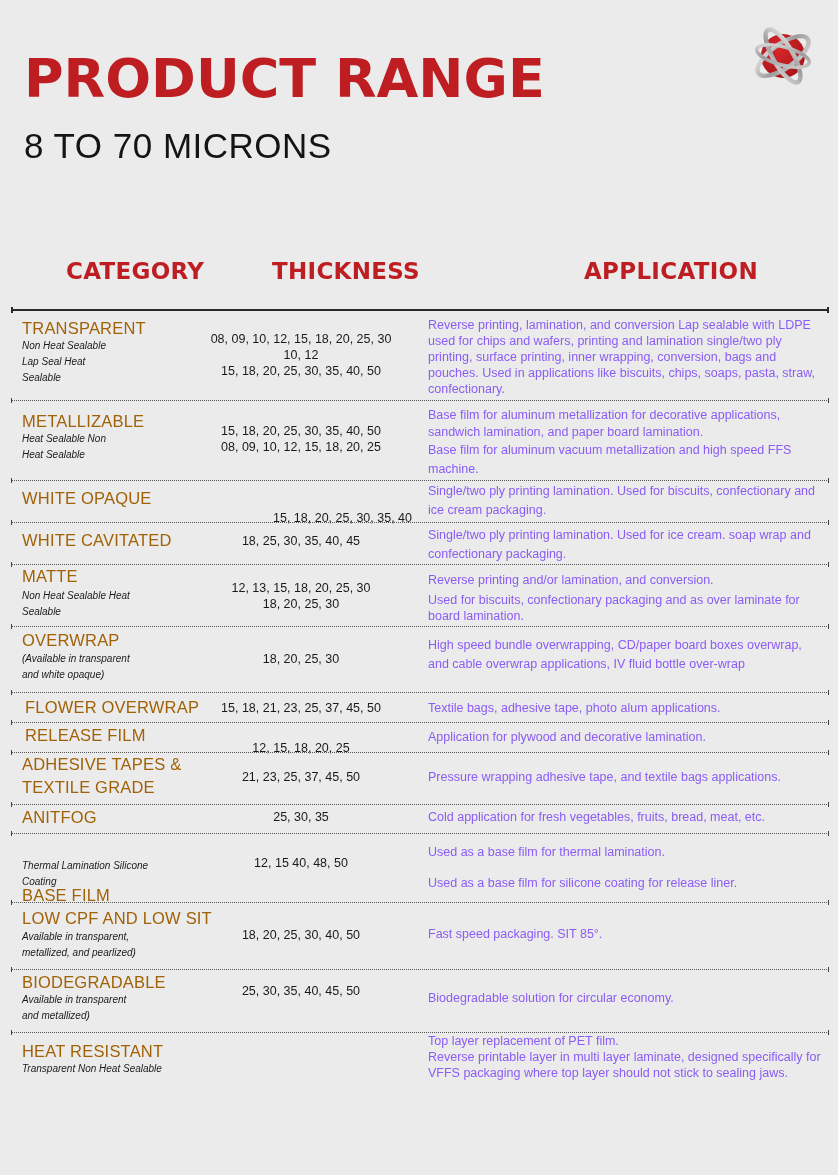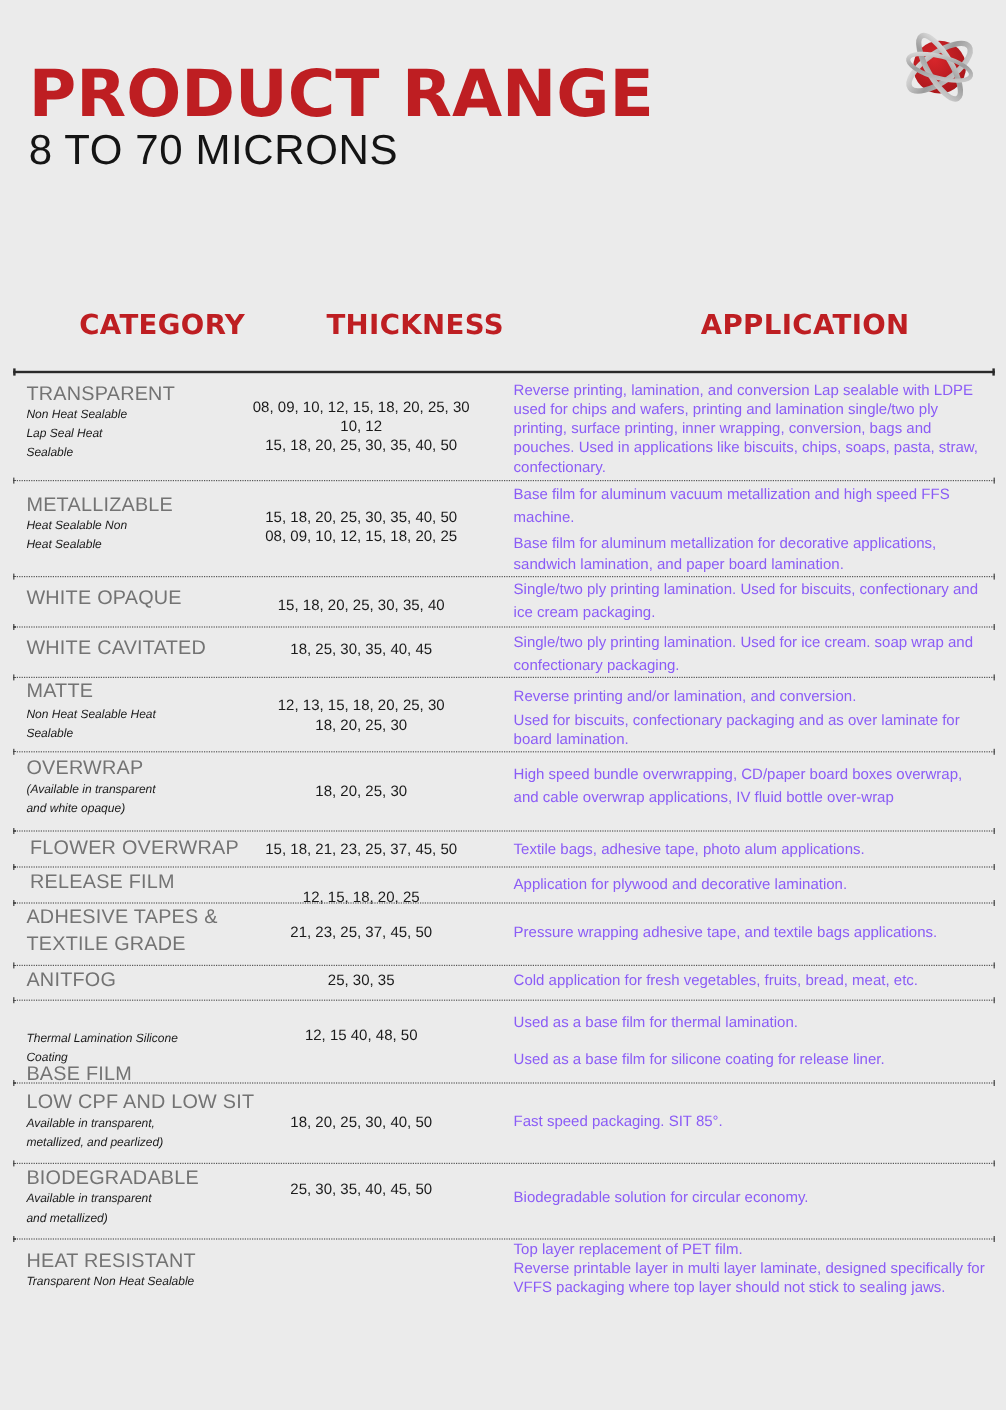--- a/index.html
+++ b/index.html
@@ -14,21 +14,21 @@
     .page { position: absolute; left: 0; top: 0; width: 838px; height: 1175px; }
 
     .title {
       position: absolute; left: 24px; top: 52px;
       font-family: "DejaVu Sans", sans-serif;
       font-weight: bold; font-size: 54px; letter-spacing: 0px;
       color: #be1e22; line-height: 1; transform: scaleX(1.0);
       transform-origin: left;
     }
     .subtitle {
-      position: absolute; left: 24px; top: 108px;
+      position: absolute; left: 24px; top: 128px;
       font-family: "Liberation Sans", sans-serif;
       font-size: 35px; color: #141414; line-height: 1;
       letter-spacing: 0.5px;
     }
     .logo { position: absolute; left: 746px; top: 20px; width: 72px; height: 72px; }
 
     .col-head {
       position: absolute; top: 260px;
       font-family: "DejaVu Sans", sans-serif; font-weight: bold;
       font-size: 23px; color: #be1e22; line-height: 1; letter-spacing: 0.3px; margin-left: 40px;
@@ -48,21 +48,21 @@
     }
     .sep::before, .sep::after {
       content: ""; position: absolute; top: -3px; width: 1px; height: 5px; background: #444;
     }
     .sep::before { left: 0; }
     .sep::after { right: 0; }
 
     .cat {
       position: absolute; left: 22px;
       font-family: "Liberation Sans", sans-serif;
-      font-size: 16.5px; color: #737373; line-height: 20px; letter-spacing: 0.2px;
+      font-size: 16.5px; color: #a16207; line-height: 20px; letter-spacing: 0.2px;
     }
     .cat.two-line { line-height: 23px; }
     .cat-sub {
       position: absolute; left: 22px;
       font-family: "Liberation Sans", sans-serif; font-style: italic;
       font-size: 10px; color: #1a1a1a; line-height: 16px; width: 190px;
     }
     .thick {
       position: absolute; left: 190px; width: 222px; text-align: center;
       font-family: "Liberation Sans", sans-serif;
@@ -129,29 +129,29 @@
     <div class="cat" style="top:411px;">METALLIZABLE</div>
     <div class="cat-sub" style="top:431px;">
       <div>Heat Sealable Non</div>
       <div>Heat Sealable</div>
     </div>
     <div class="thick" style="top:423px;">
       <div>15, 18, 20, 25, 30, 35, 40, 50</div>
       <div>08, 09, 10, 12, 15, 18, 20, 25</div>
     </div>
     <div class="app loose" style="top:403px;">
+      <p style="margin-top:4px; line-height:17px;">Base film for aluminum metallization for decorative applications, sandwich lamination, and paper board lamination.</p>
       <p style="width:390px;">Base film for aluminum vacuum metallization and high speed FFS machine.</p>
-      <p style="margin-top:4px; line-height:17px;">Base film for aluminum metallization for decorative applications, sandwich lamination, and paper board lamination.</p>
     </div>
   </div>
   <div class="sep" style="top:480px;"></div>
 
   <div>
     <div class="cat" style="top:488px;">WHITE OPAQUE</div>
-    <div class="thick" style="top:496px;">
+    <div class="thick" style="top:510px;text-align:right;">
       <div>15, 18, 20, 25, 30, 35, 40</div>
     </div>
     <div class="app loose" style="top:482px;">
       <p style="width:395px;">Single/two ply printing lamination. Used for biscuits, confectionary and ice cream packaging.</p>
     </div>
   </div>
   <div class="sep" style="top:522px;"></div>
 
   <div>
     <div class="cat" style="top:530px;">WHITE CAVITATED</div>

